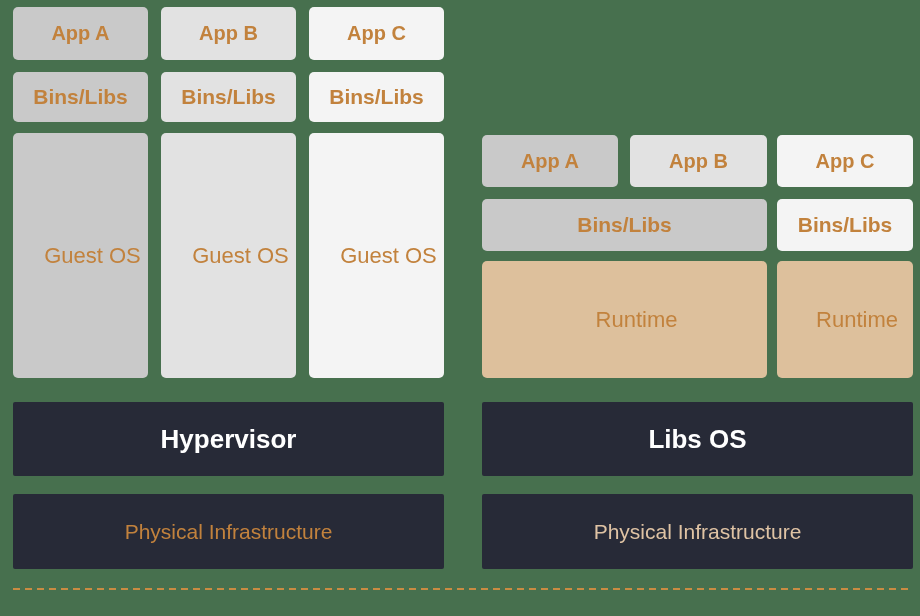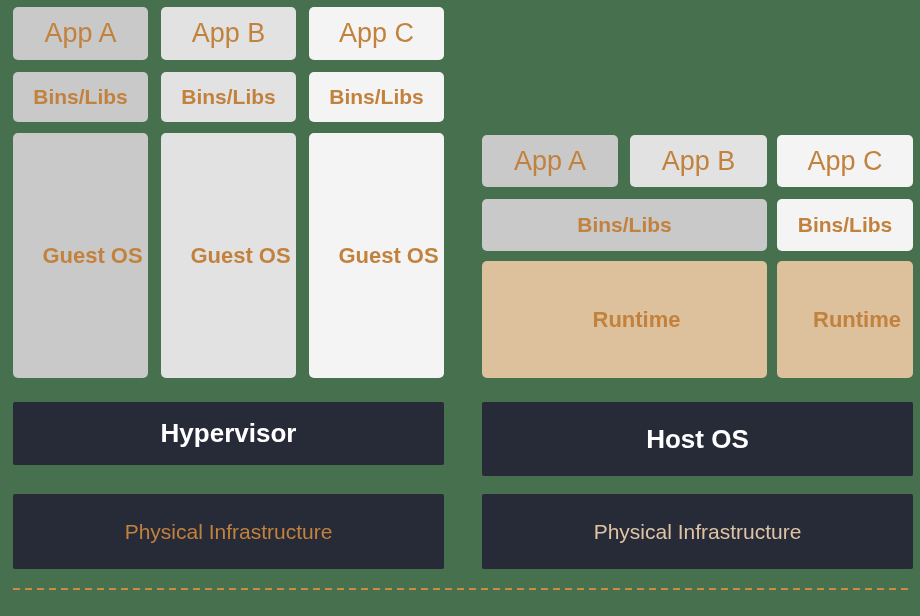--- a/index.html
+++ b/index.html
@@ -14,37 +14,37 @@
     position: absolute;
     display: flex;
     align-items: center;
     justify-content: center;
     border-radius: 5px;
     box-sizing: border-box;
     white-space: nowrap;
   }
   .bar { border-radius: 2px; }
 
-  .app-label   { font-size: 27px; font-weight: 400; text-align: right; }
+  .app-label   { font-size: 20px; font-weight: 700; text-align: right; }
   .mid-label   { font-size: 21px; font-weight: 700; }
-  .big-label   { font-size: 22px; font-weight: 700; padding-left: 24px; }
+  .big-label   { font-size: 22px; font-weight: 400; padding-left: 24px; }
   .layer-label { font-size: 26px; font-weight: 700; }
   .base-label  { font-size: 21px; font-weight: 400; }
 
   
   .vm-app-a   { left: 13px;  top: 7px;   width: 135px; height: 53px; }
   .vm-app-b   { left: 161px; top: 7px;   width: 135px; height: 53px; }
   .vm-app-c   { left: 309px; top: 7px;   width: 135px; height: 53px; }
   .vm-bins-a  { left: 13px;  top: 72px;  width: 135px; height: 50px; }
   .vm-bins-b  { left: 161px; top: 72px;  width: 135px; height: 50px; }
   .vm-bins-c  { left: 309px; top: 72px;  width: 135px; height: 50px; }
   .vm-guest-a { left: 13px;  top: 133px; width: 135px; height: 245px; }
   .vm-guest-b { left: 161px; top: 133px; width: 135px; height: 245px; }
   .vm-guest-c { left: 309px; top: 133px; width: 135px; height: 245px; }
-  .vm-layer   { left: 13px;  top: 402px; width: 431px; height: 63px; }
+  .vm-layer   { left: 13px;  top: 402px; width: 431px; height: 74px; }
   .vm-base    { left: 13px;  top: 494px; width: 431px; height: 75px; }
 
   
   .ct-app-a        { left: 482px; top: 135px; width: 136px; height: 52px; }
   .ct-app-b        { left: 630px; top: 135px; width: 137px; height: 52px; }
   .ct-app-c        { left: 777px; top: 135px; width: 136px; height: 52px; }
   .ct-bins-shared  { left: 482px; top: 199px; width: 285px; height: 52px; }
   .ct-bins-single  { left: 777px; top: 199px; width: 136px; height: 52px; }
   .ct-run-shared   { left: 482px; top: 261px; width: 285px; height: 117px; }
   .ct-run-single   { left: 777px; top: 261px; width: 136px; height: 117px; }
@@ -86,18 +86,18 @@
     <div class="box app-label ct-app-a" style="background-color: rgb(201, 201, 201); color: rgb(194, 130, 61);">App A</div>
     <div class="box app-label ct-app-b" style="background-color: rgb(226, 226, 226); color: rgb(194, 130, 61);">App B</div>
     <div class="box app-label ct-app-c" style="background-color: rgb(244, 244, 244); color: rgb(194, 130, 61);">App C</div>
 
     <div class="box mid-label ct-bins-shared" style="background-color: rgb(201, 201, 201); color: rgb(194, 130, 61);">Bins/Libs</div>
     <div class="box mid-label ct-bins-single" style="background-color: rgb(244, 244, 244); color: rgb(194, 130, 61);">Bins/Libs</div>
 
     <div class="box big-label ct-run-shared" style="background-color: rgb(221, 192, 156); color: rgb(194, 130, 61);">Runtime</div>
     <div class="box big-label ct-run-single" style="background-color: rgb(221, 192, 156); color: rgb(194, 130, 61);">Runtime</div>
 
-    <div class="box bar layer-label ct-layer" style="background-color: rgb(39, 42, 55); color: rgb(255, 255, 255);">Host OS</div>
+    <div class="box bar layer-label ct-layer" style="background-color: rgb(39, 42, 55); color: rgb(255, 255, 255);">Libs OS</div>
     <div class="box bar base-label ct-base" style="background-color: rgb(39, 42, 55); color: rgb(223, 195, 164);">Physical Infrastructure</div>
   </div>
 
   <div class="dashed-line"></div>
 </div>
 
 </body></html>

